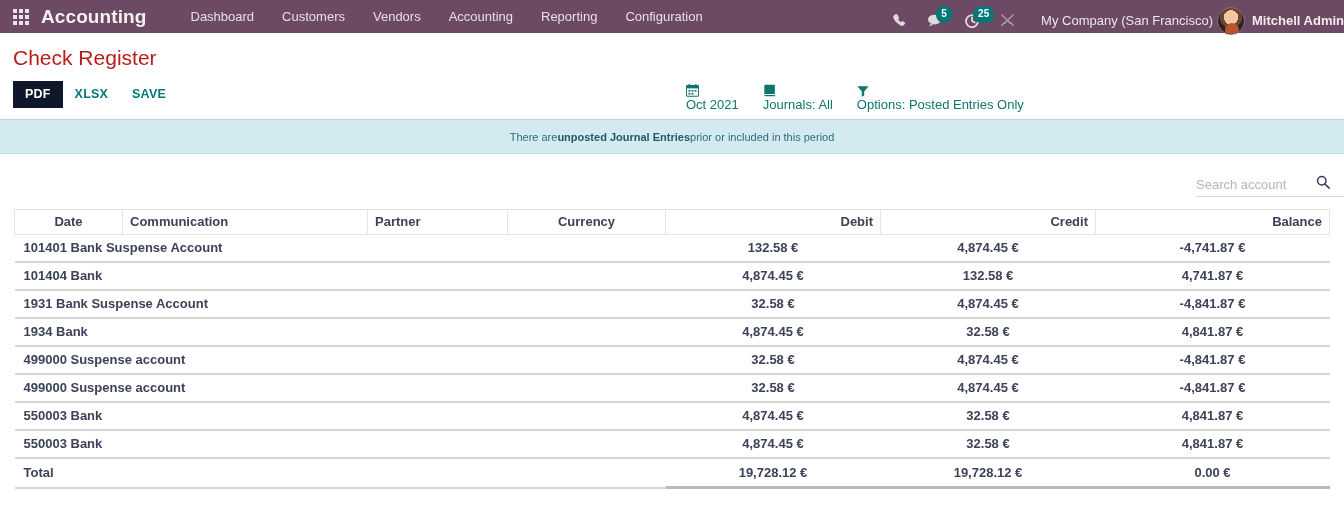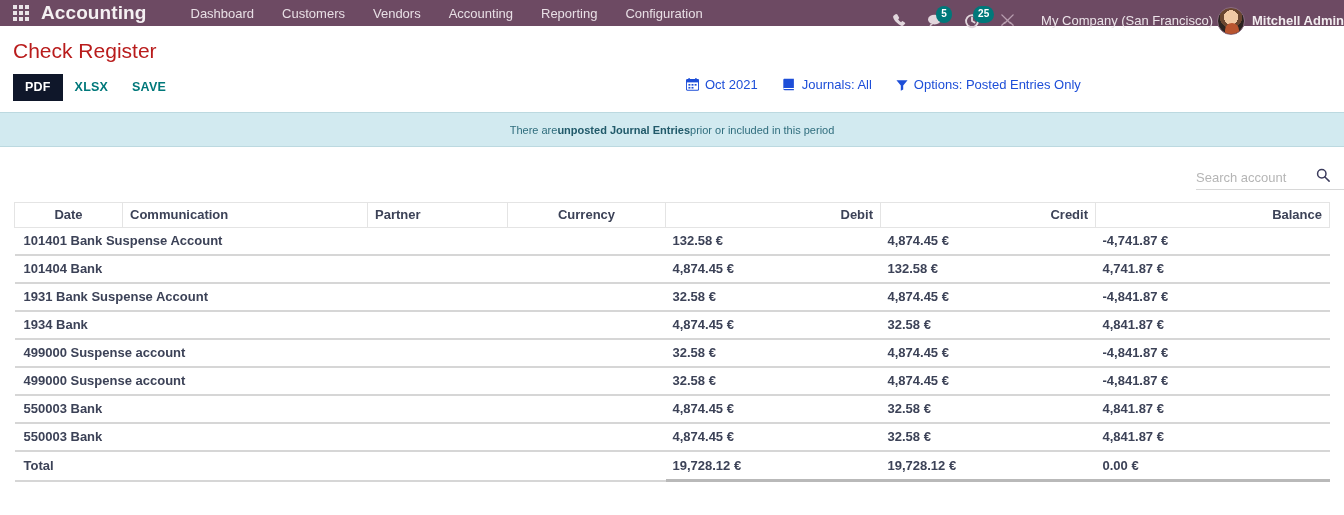--- a/index.html
+++ b/index.html
@@ -5,21 +5,21 @@
   * { box-sizing: border-box; margin: 0; padding: 0; }
   html, body {
     width: 1344px; height: 515px;
     background: #ffffff;
     font-family: "Liberation Sans", sans-serif;
     overflow: hidden;
   }
 
   
   .navbar {
-    height: 26px;
+    height: 33px;
     background: #6d4a63;
     display: flex;
     align-items: center;
     color: #ffffff;
     position: relative;
     white-space: nowrap;
   }
   .apps-grid {
     width: 16px; height: 16px;
     display: grid;
@@ -119,25 +119,26 @@
     letter-spacing: .2px;
   }
   .filters {
     position: absolute;
     left: 686px; top: 14px;
     display: flex; align-items: center;
     color: #00787a;
     font-size: 13px;
   }
   .filter-item {
-    display: flex; align-items: center;
+    display: flex; 
     margin-right: 24px;
-    color: #1d4ed8;
+    color: #0f766e;
     font-weight: normal;
     white-space: nowrap;
+    flex-direction: column;
   }
   .filter-item:last-child { margin-right: 0; }
   .filter-item svg { margin-right: 6px; flex: 0 0 auto; }
 
   
   .alert {
     background: #d2eaf0;
     border-top: 1px solid #bcd9e0;
     border-bottom: 1px solid #bcd9e0;
     height: 35px;
@@ -193,21 +194,21 @@
   tbody td {
     font-size: 13px;
     color: #3c4257;
     font-weight: bold;
     padding: 5px 7px 6px;
     border-bottom: 2px solid #d6d6d6;
     white-space: nowrap;
   }
   tbody tr td:first-child { border-bottom: 2px solid #d6d6d6; }
   td.acct { text-align: left; padding-left: 9px; }
-  td.num  { text-align: left; }
+  td.num  { text-align: center; }
   tr.total td {
     border-bottom: 3px solid #b9b9b9;
     border-top: 1px solid #d6d6d6;
     padding-top: 6px;
   }
 </style>
 </head>
 <body>
 
 <div class="navbar">

